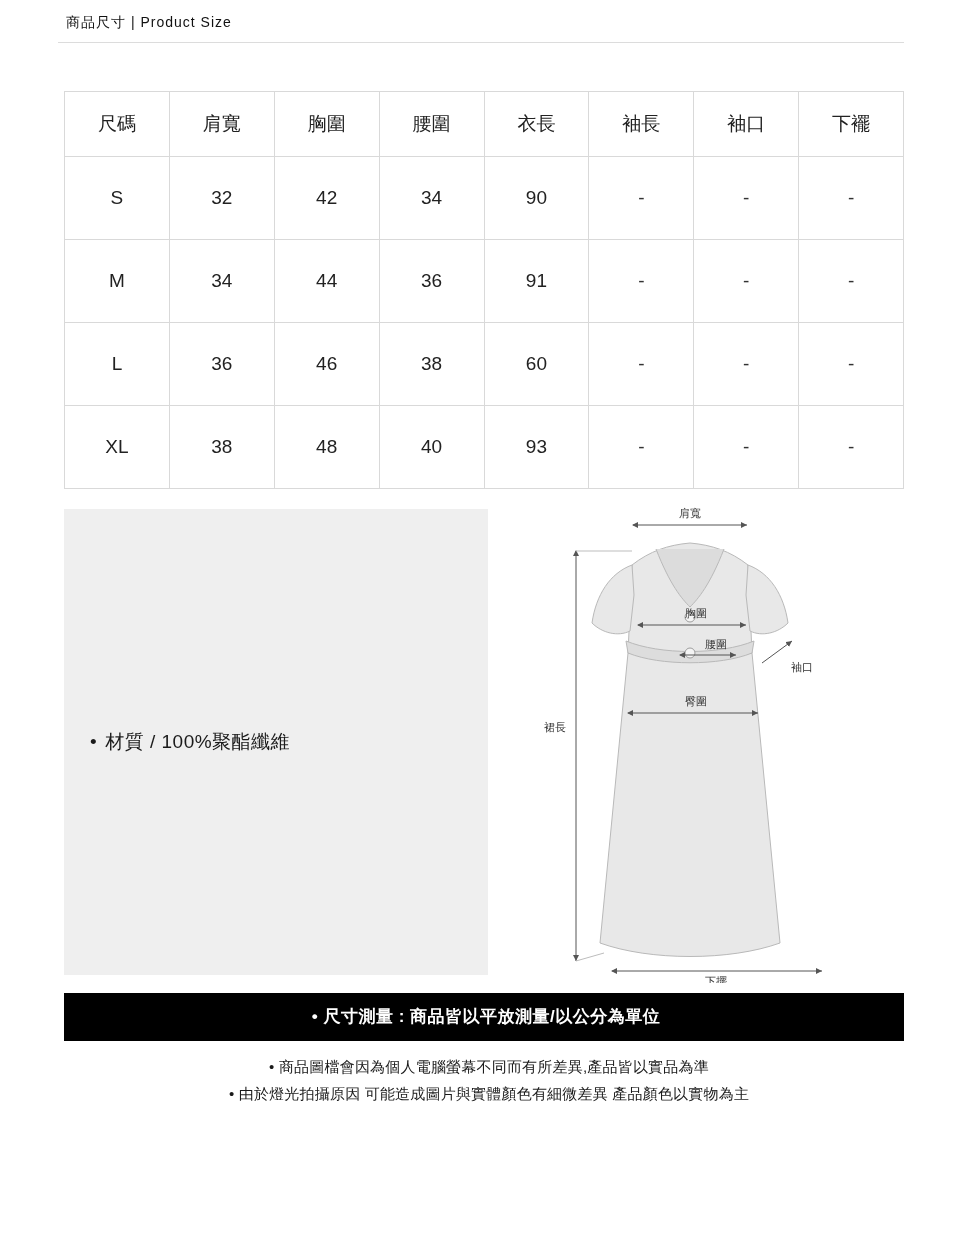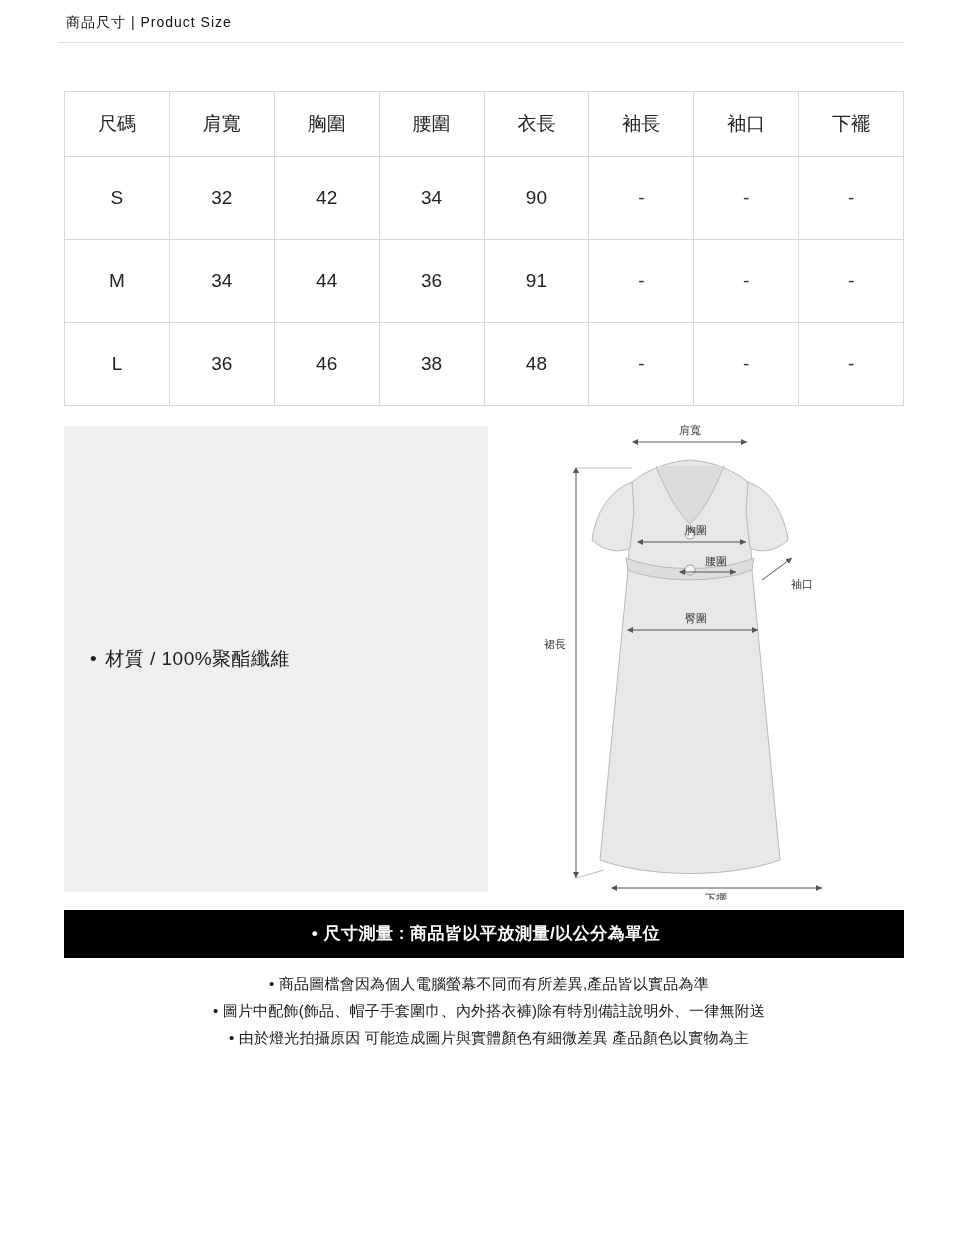--- a/index.html
+++ b/index.html
@@ -169,21 +169,31 @@
           <td>91</td>
           <td class="dash">-</td>
           <td class="dash">-</td>
           <td class="dash">-</td>
         </tr>
         <tr>
           <td>L</td>
           <td>36</td>
           <td>46</td>
           <td>38</td>
+          <td>60</td>
+          <td class="dash">-</td>
+          <td class="dash">-</td>
+          <td class="dash">-</td>
+        </tr>
+        <tr>
+          <td>XL</td>
+          <td>38</td>
           <td>48</td>
+          <td>40</td>
+          <td>93</td>
           <td class="dash">-</td>
           <td class="dash">-</td>
           <td class="dash">-</td>
         </tr>
       </tbody>
     </table>
   </div>
 
   <div class="mid">
 
@@ -245,17 +255,16 @@
         <line x1="112" y1="468" x2="322" y2="468" stroke="#555" stroke-width="1" marker-end="url(#ah)" marker-start="url(#ahs)"></line>
         <text x="216" y="482" font-family="'Liberation Sans', sans-serif" font-size="11" fill="#333" text-anchor="middle">下擺</text>
       </svg>
     </div>
   </div>
 
   <div class="measure-bar">• 尺寸測量 : 商品皆以平放測量/以公分為單位</div>
 
   <div class="notes">
     <div class="note-line">• 商品圖檔會因為個人電腦螢幕不同而有所差異,產品皆以實品為準</div>
-    <div class="note-line">• 圖片中配飾(飾品、帽子手套圍巾、內外搭衣褲)除有特別備註說明外、一律無附送</div>
     <div class="note-line">• 由於燈光拍攝原因 可能造成圖片與實體顏色有細微差異 產品顏色以實物為主</div>
   </div>
 
 </div>
 
 </body></html>

